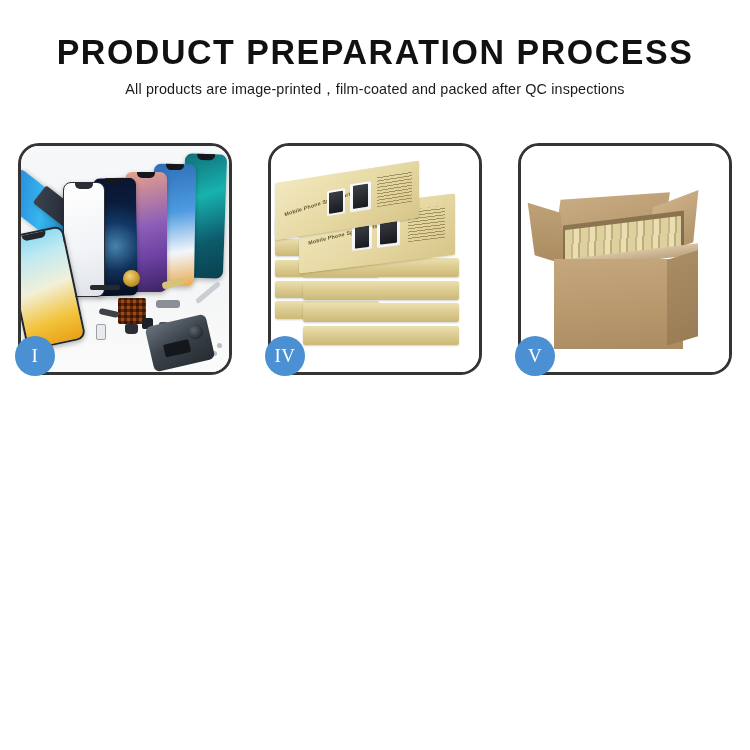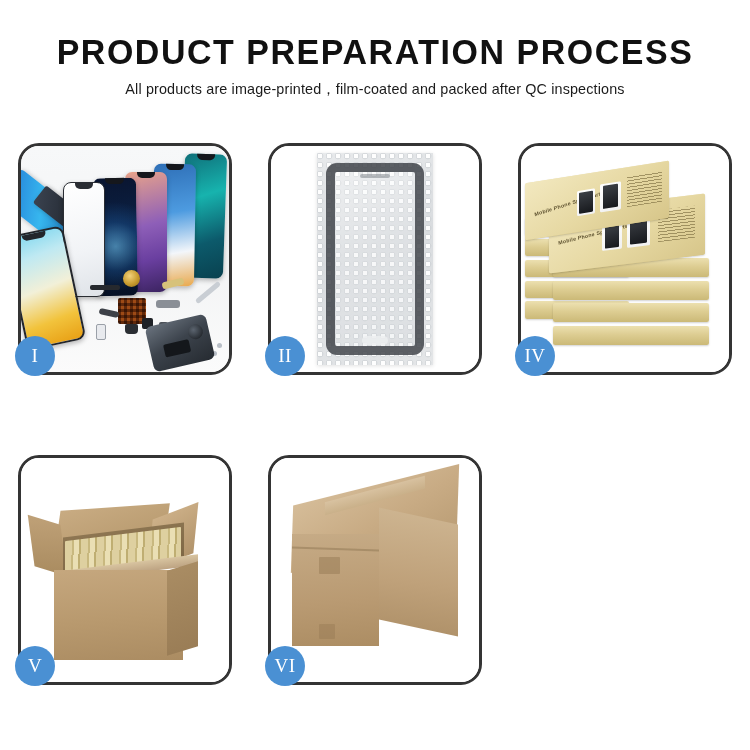--- a/index.html
+++ b/index.html
@@ -439,33 +439,20 @@
           <div class="pt pt-board">
             <div class="pt-board-chip"></div>
             <div class="pt-board-cam"></div>
           </div>
         </div>
       </div>
     </div>
     <div class="badge">I</div>
   </div>
 
-  <div class="panel">
-    <div class="panel-clip">
-      <div class="photo p2-bg">
-        <div class="bubble-sheet">
-          <div class="glass-panel">
-            <div class="glass-speaker"></div>
-            <div class="glass-home"></div>
-          </div>
-        </div>
-      </div>
-    </div>
-    <div class="badge">II</div>
-  </div>
 
 
   <div class="panel">
     <div class="panel-clip">
       <div class="photo p4-bg">
         <div class="stack">
 
           <div class="kbox" style="left:0;top:26%;width:52%;height:9%;">
             <div class="kbox-lines" style="left:4%;top:18%;width:92%;height:30%;opacity:.25;"></div>
           </div>
@@ -512,29 +499,14 @@
         <div class="carton-inner"></div>
         <div class="carton-contents"></div>
         <div class="carton-rim"></div>
         <div class="carton-front"></div>
         <div class="carton-side"></div>
       </div>
     </div>
     <div class="badge">V</div>
   </div>
 
-  <div class="panel">
-    <div class="panel-clip">
-      <div class="photo p6-bg">
-        <div class="c6-shadow"></div>
-        <div class="c6-top"></div>
-        <div class="c6-tape"></div>
-        <div class="c6-side"></div>
-        <div class="c6-front"></div>
-        <div class="c6-seam"></div>
-        <div class="c6-tab1"></div>
-        <div class="c6-tab2"></div>
-      </div>
-    </div>
-    <div class="badge">VI</div>
-  </div>
 
 </div>
 
 </body></html>

